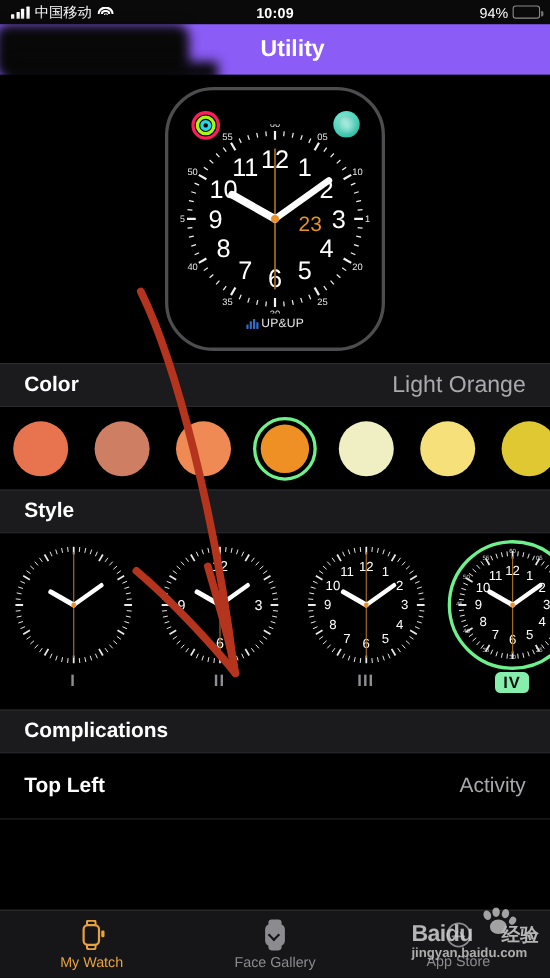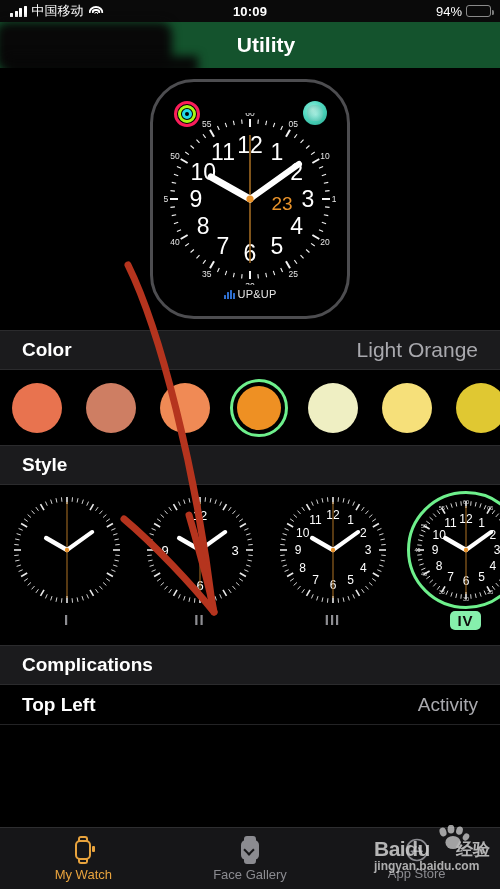--- a/index.html
+++ b/index.html
@@ -33,21 +33,21 @@
     border-radius: 50% 50% 0 0 / 100% 100% 0 0; }
   .wifi span:nth-child(1) { width: 15px; height: 7px; top: 0; }
   .wifi span:nth-child(2) { width: 9px; height: 4.5px; top: 3px; }
   .wifi span:nth-child(3) { width: 3.5px; height: 2px; top: 6.5px; border-width: 1.8px; }
   .batt-pct { font-size: 13px; font-weight: normal; }
   .batt { position: relative; width: 25px; height: 12px; border: 1px solid #8a8a8a; border-radius: 3px; padding: 1px; }
   .batt::after { content:""; position: absolute; right: -3.5px; top: 3.5px; width: 2px; height: 5px; background: #7a7a7a; border-radius: 0 1.5px 1.5px 0; }
   .batt-fill { height: 100%; border-radius: 1.5px; }
 
   
-  .navbar { position: relative; height: 46px; background: #14532d; display: flex; align-items: center; justify-content: center; padding-left: 32px; }
+  .navbar { position: relative; height: 46px; background: #8b5cf6; display: flex; align-items: center; justify-content: center; padding-left: 32px; }
   .nav-title { color: #fff; font-size: 21px; font-weight: bold; }
   .redact { position: absolute; left: -4px; top: 0px; width: 176px; height: 48px; background: #080808; border-radius: 12px;
     filter: blur(5px); }
   .redact2 { position: absolute; left: 6px; top: 34px; width: 192px; height: 18px; background: #070707; filter: blur(5px); }
 
   
   .preview { position: relative; height: 262px; background: #000; display:flex; align-items:center; justify-content:center; }
   .watch {
     position: relative; width: 200px; height: 240px;
     border: 3px solid #4d4d50; border-radius: 44px;
@@ -88,21 +88,21 @@
   .swatch-wrap.selected .swatch { width: 44px; height: 44px; }
   .sel-ring { position: absolute; width: 58px; height: 58px; border-radius: 50%; border: 3px solid #6ef08c; }
 
   .styles { height: 160px; background: #000; display:flex; align-items:flex-start; padding-top: 6px; }
   .style-item { width: 133px; flex: 0 0 auto; display:flex; flex-direction:column; align-items:center; position: relative; }
   .style-face { position: relative; width: 118px; height: 118px; display:flex; align-items:center; justify-content:center; }
   .style-ring { position: absolute; inset: 0; border-radius: 50%; border: 3px solid #6ef08c; }
   .style-label { margin-top: 2px; color: #8e8e93; font-size: 15px; font-weight: bold; letter-spacing: 1px; }
   .style-label.selected { background: #86efac; color: #0d0d0d; border-radius: 5px; padding: 1px 7px; }
 
-  .row { height: 40px; background: #000; display:flex; align-items:center; justify-content:space-between;
+  .row { height: 60px; background: #000; display:flex; align-items:center; justify-content:space-between;
     padding: 0 22px; border-bottom: .5px solid #232325; }
   .row .lbl { color: #fff; font-size: 19px; font-weight: bold; }
   .row .val { color: #a9a9ae; font-size: 19px; }
 
   
   .tabbar { position:absolute; left:0; right:0; bottom:0; height: 62px; background: #161618;
     border-top: .5px solid #2e2e30; display:flex; }
   .tab { flex:1; display:flex; flex-direction:column; align-items:center; justify-content:center; gap: 3px; }
   .tab .tlabel { font-size: 13px; }
   .tab.active .tlabel { color: #E8A33D; }

